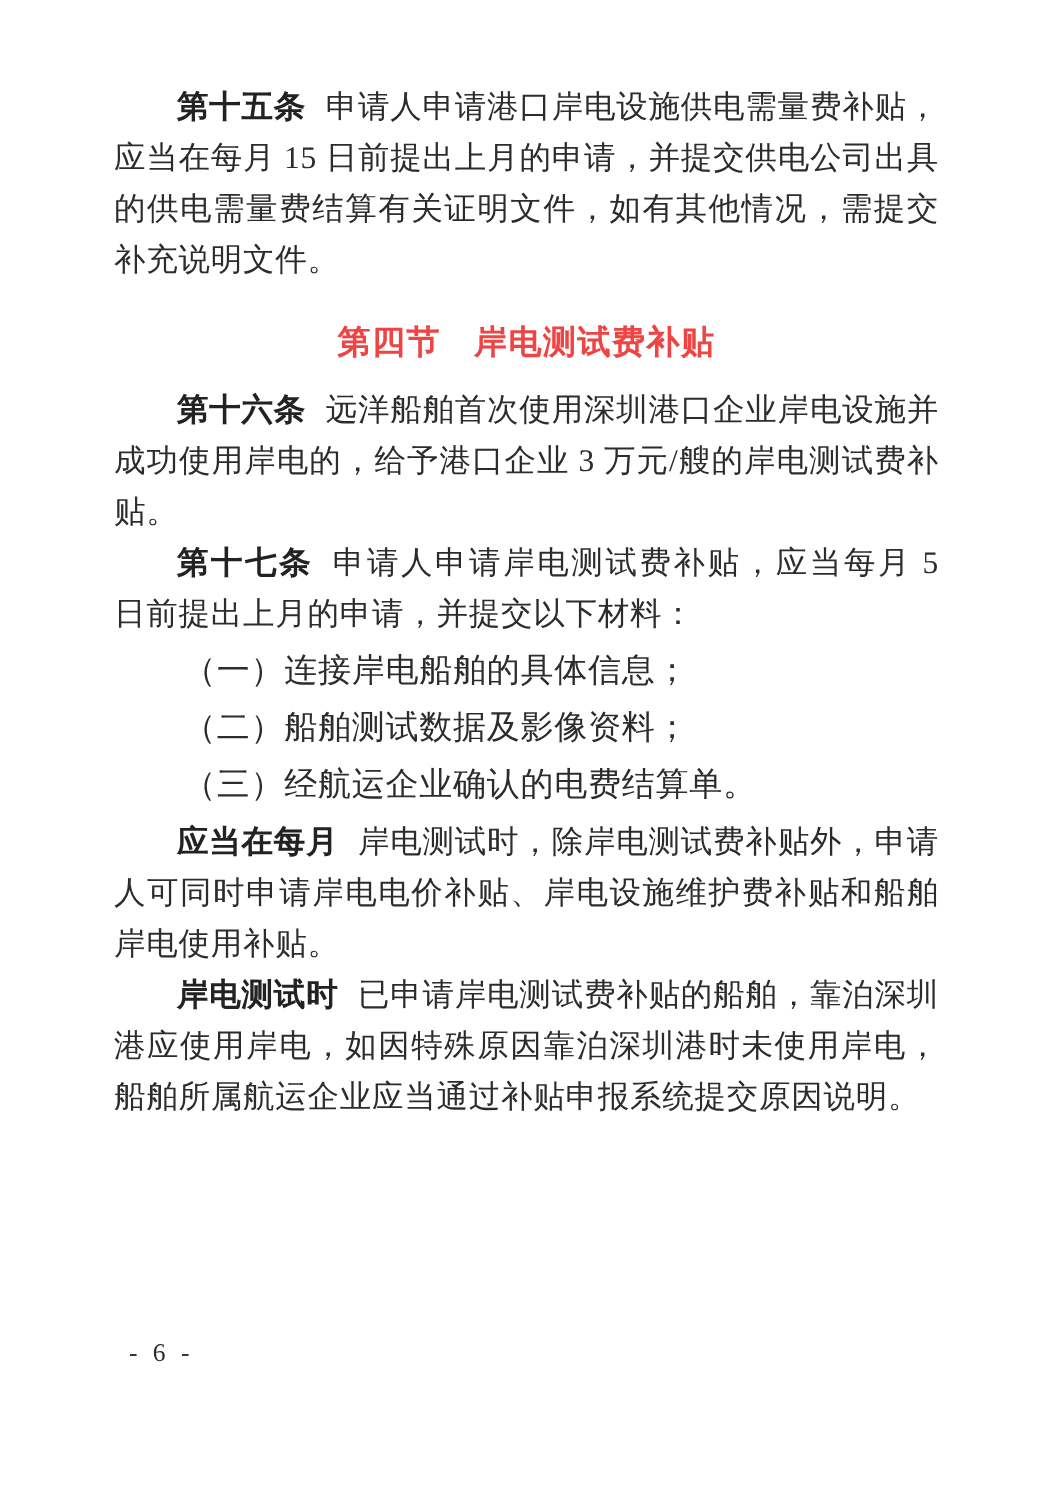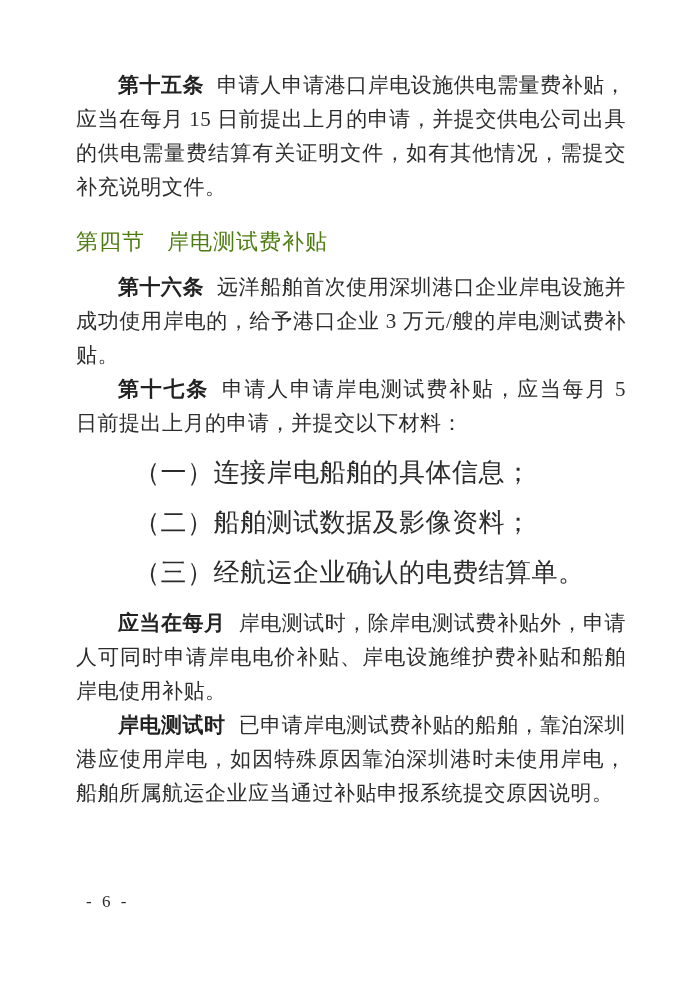--- a/index.html
+++ b/index.html
@@ -6,21 +6,21 @@
     margin: 0;
     padding: 0;
     background: #ffffff;
   }
   .page {
     position: relative;
     width: 700px;
     height: 990px;
     box-sizing: border-box;
     background: #ffffff;
-    padding: 68px 74px 0 76px;
+    padding: 54px 74px 0 76px;
     font-family: "Liberation Serif", "DejaVu Serif", serif;
     color: #2c2c2c;
     overflow: hidden;
   }
   .para {
     margin: 0;
     font-size: 21px;
     line-height: 34px;
     text-align: justify;
     text-indent: 42px;
@@ -28,32 +28,32 @@
   }
   .para .label {
     font-weight: bold;
     color: #222222;
     margin-right: 13px;
   }
   .section-heading {
     margin: 21px 0 11px 0;
     font-size: 22px;
     line-height: 34px;
-    text-align: left;
+    text-align: center;
     text-indent: 0;
-    font-weight: normal;
-    color: #4d7c0f;
+    font-weight: bold;
+    color: #ef4444;
     letter-spacing: 1px;
   }
   .section-heading .heading-num {
     margin-right: 22px;
   }
   .list-line {
-    margin: 16px;
-    font-size: 26px;
+    margin: 4px;
+    font-size: 22px;
     line-height: 34px;
     text-indent: 42px;
     letter-spacing: 0.5px;
   }
   .page-number {
     position: absolute;
     left: 86px;
     top: 892px;
     font-size: 17px;
     letter-spacing: 3px;

